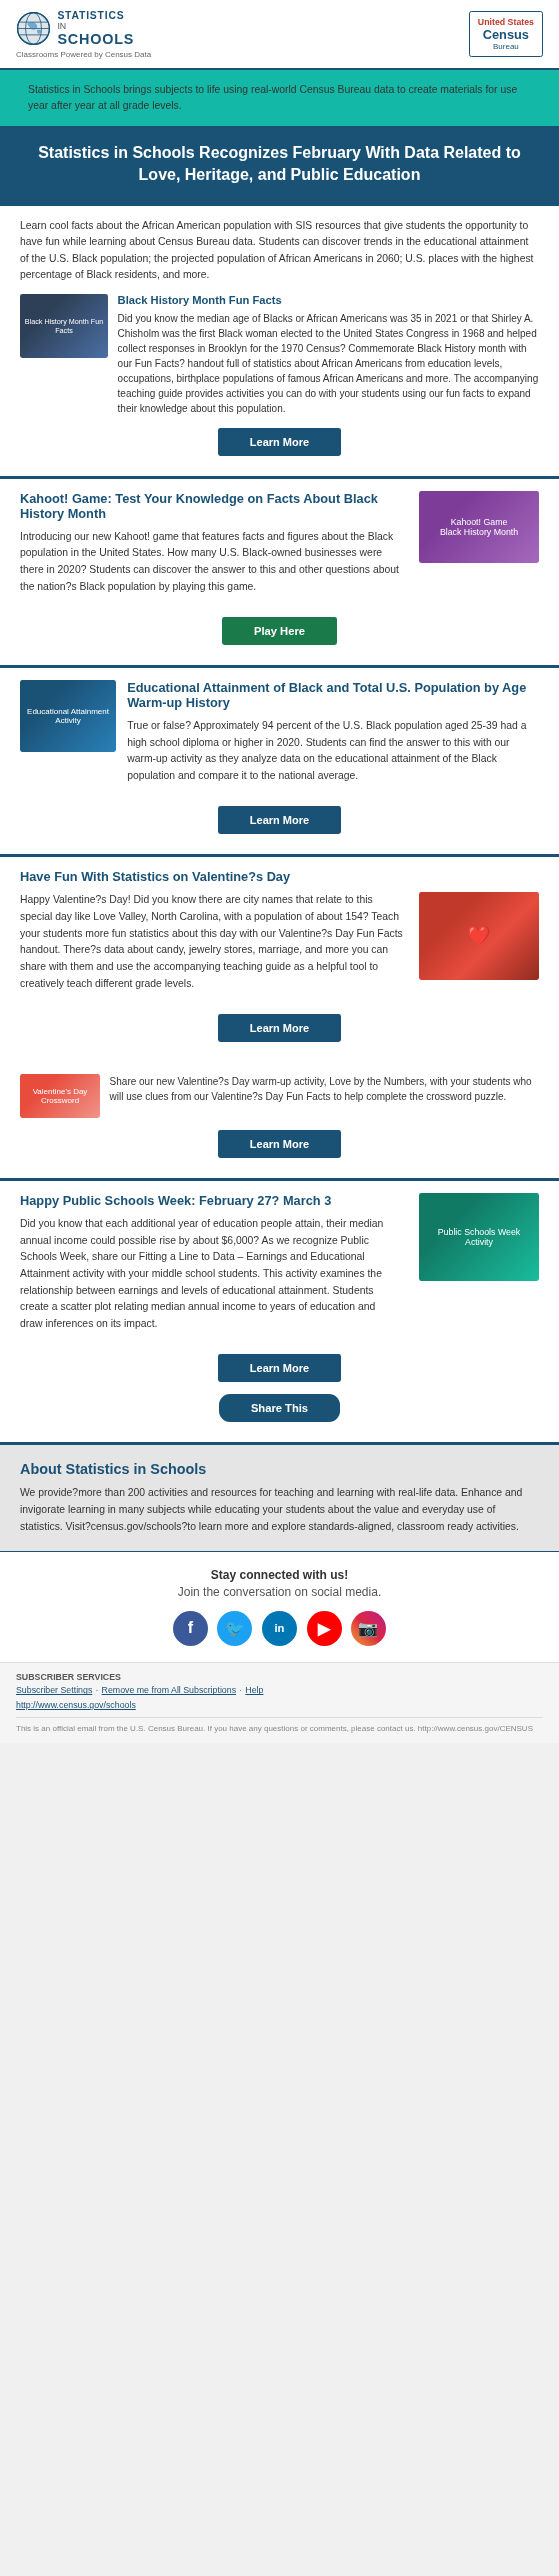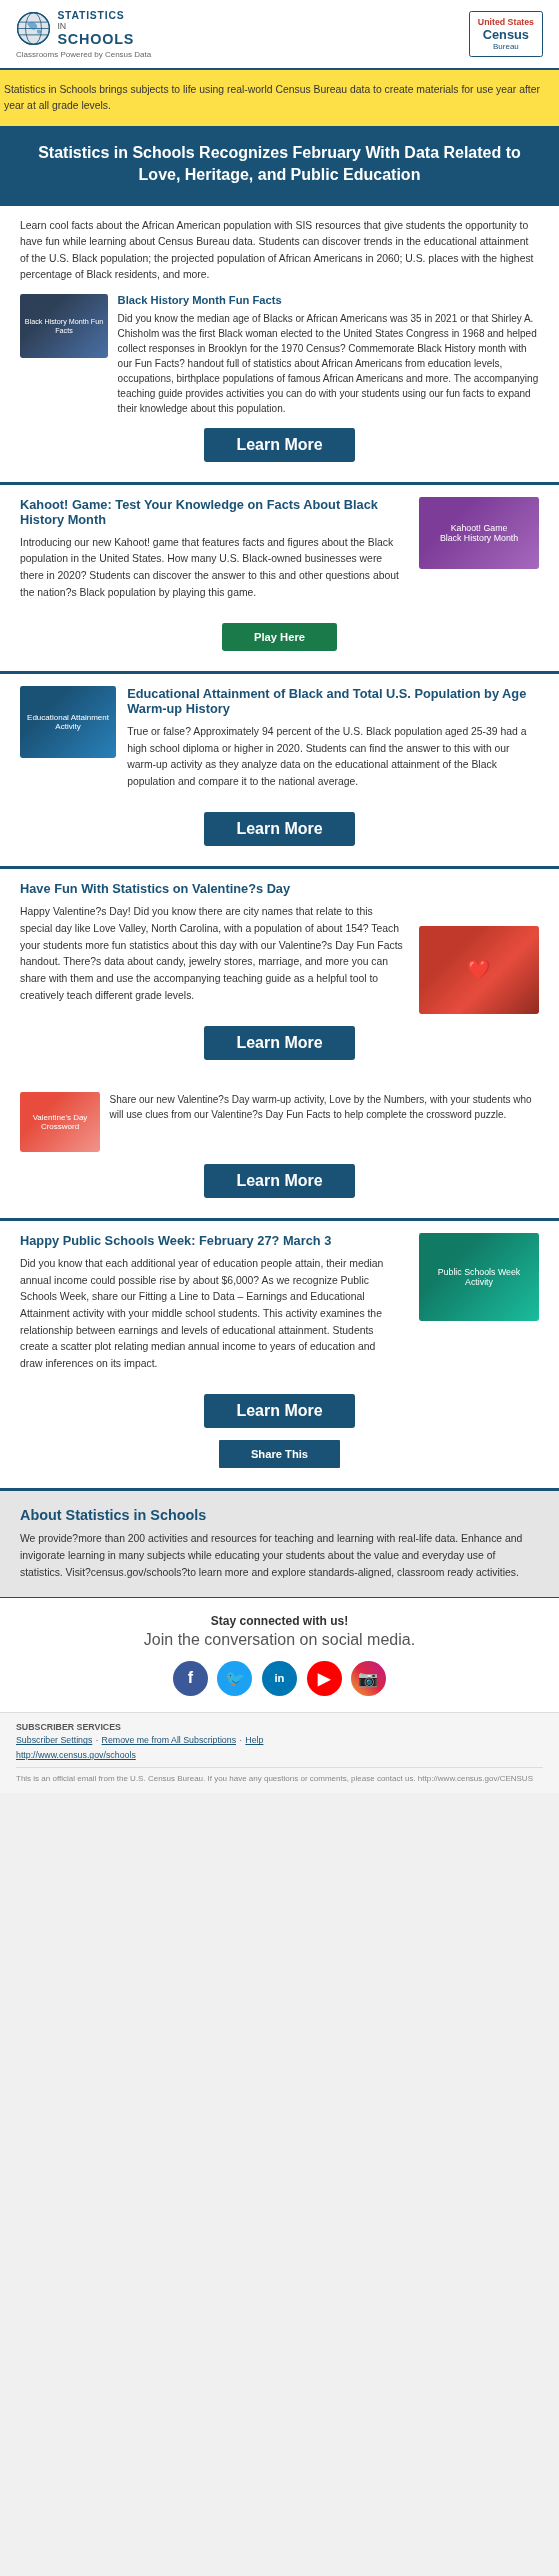--- a/index.html
+++ b/index.html
@@ -78,22 +78,22 @@
       font-size: 12.8px;
       font-weight: bold;
       color: #1a5276;
     }
     .census-bureau-sub {
       font-size: 8px;
       color: #1a5276;
     }
     
     .intro-section {
-      padding: 12px 4px;
-      background: #fde047;
+      padding: 12px 28px;
+      background: #14b8a6;
       font-size: 10.4px;
       color: #333;
       line-height: 1.5;
     }
     
     .blue-banner {
       background: #1a5276;
       color: #fff;
       text-align: center;
       padding: 16px 24px;
@@ -160,21 +160,21 @@
     
     .btn-container {
       text-align: center;
       margin: 12px 0 8px;
     }
     .btn-learn-more {
       display: inline-block;
       background: #1a5276;
       color: #fff;
       padding: 8px 32px;
-      font-size: 16px;
+      font-size: 11px;
       font-weight: bold;
       text-decoration: none;
       border-radius: 2.4px;
       cursor: pointer;
       border: none;
     }
     .btn-play-here {
       display: inline-block;
       background: #1a7a4a;
       color: #fff;
@@ -187,21 +187,21 @@
       border: none;
     }
     .btn-share-this {
       display: inline-block;
       background: #1a5276;
       color: #fff;
       padding: 8px 32px;
       font-size: 11.2px;
       font-weight: bold;
       text-decoration: none;
-      border-radius: 1px;
+      border-radius: 11px;
       cursor: pointer;
       border: none;
     }
     
     .img-placeholder-roses {
       background: linear-gradient(135deg, #c0392b 30%, #e74c3c 60%, #922b21 100%);
       width: 100%;
       height: 100%;
       display: flex;
       align-items: center;
@@ -292,21 +292,21 @@
       text-align: center;
       border-top: 1.6px solid #1a5276;
     }
     .stay-connected {
       font-size: 12px;
       font-weight: bold;
       color: #333;
       margin-bottom: 3.2px;
     }
     .join-conversation {
-      font-size: 16px;
+      font-size: 12px;
       color: #555;
       margin-bottom: 11.2px;
     }
     .social-icons {
       display: flex;
       justify-content: center;
       gap: 9.6px;
     }
     .social-icon {
       width: 35px;
@@ -358,34 +358,34 @@
     
     .supp-article {
       display: flex;
       gap: 9.6px;
       align-items: flex-start;
       margin: 8px 0;
     }
     .supp-image {
       width: 80px;
       min-width: 80px;
-      height: 60px;
+      height: 44px;
       border-radius: 2.4px;
       overflow: hidden;
     }
     .supp-text {
       flex: 1;
       font-size: 10px;
       color: #333;
       line-height: 1.5;
     }
     .valentine-full-article {
       display: flex;
       gap: 11.2px;
-      align-items: flex-end;
+      align-items: center;
     }
     .valentine-content { flex: 1; }
     .valentine-image {
       width: 120px;
       min-width: 120px;
       height: 88px;
       border-radius: 2.4px;
       overflow: hidden;
     }
   </style>

